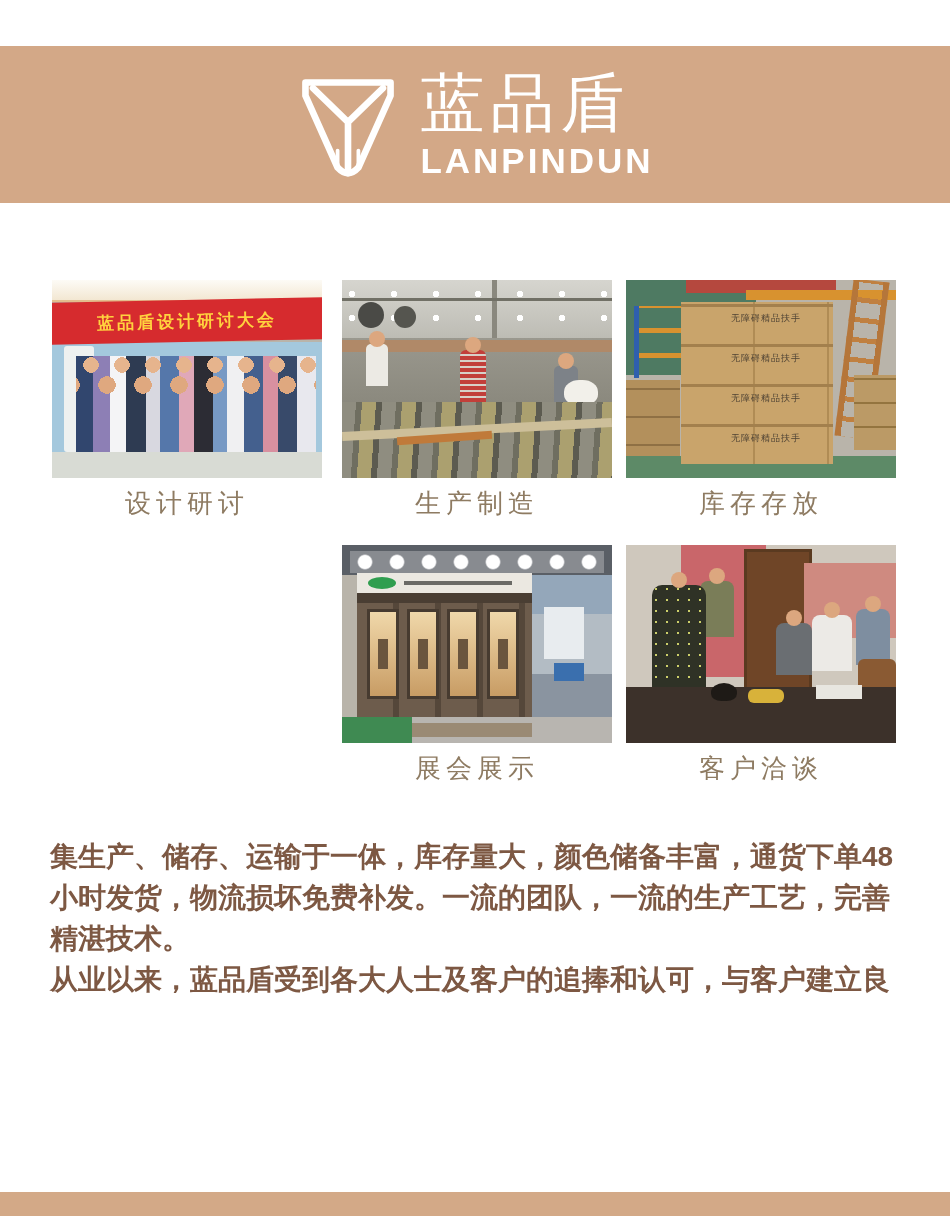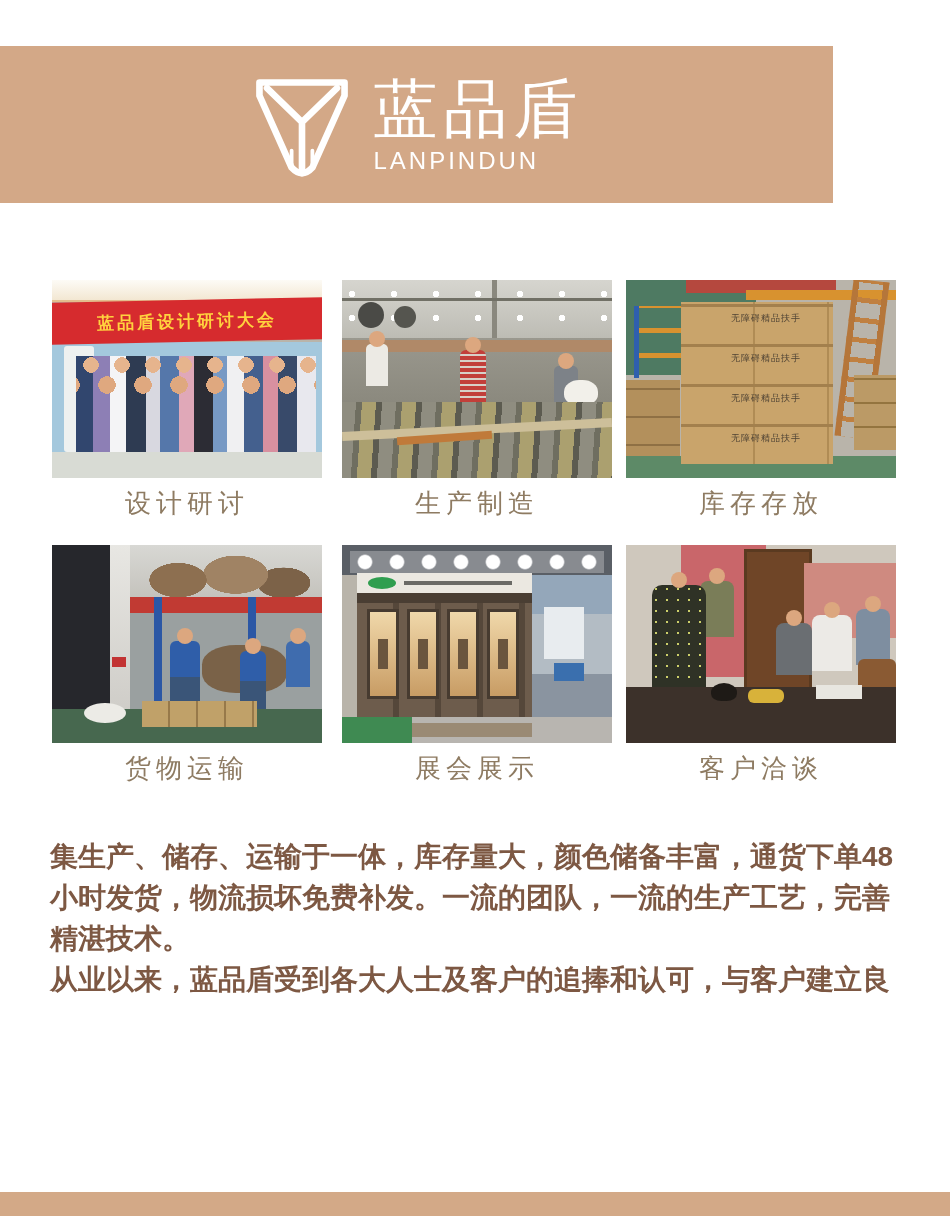--- a/index.html
+++ b/index.html
@@ -1,26 +1,26 @@
 <!DOCTYPE html>
 <html><head>
 <meta charset="utf-8">
 <style>
   html,body{margin:0;padding:0;background:#ffffff;}
   .page{position:relative;width:950px;height:1216px;margin:0 auto;background:#ffffff;overflow:hidden;
         font-family:"Liberation Sans","DejaVu Sans",sans-serif;}
 
   
-  .header-band{position:absolute;left:0;top:46px;width:833px;height:157px;background:#d3a887;}
+  .header-band{position:absolute;left:0;top:46px;width:950px;height:157px;background:#d3a887;}
   .logo{position:absolute;left:0;top:0;width:100%;height:100%;
         display:flex;align-items:center;justify-content:center;gap:20px;}
   .logo svg{display:block;}
   .logo-text{color:#ffffff;text-align:left;}
   .brand-cn{font-size:64px;letter-spacing:6px;line-height:1;font-weight:normal;}
-  .brand-en{font-size:24px;letter-spacing:3px;font-weight:normal;margin-top:8px;line-height:1;}
+  .brand-en{font-size:35px;letter-spacing:3px;font-weight:bold;margin-top:8px;line-height:1;}
 
   
   .p-card{position:absolute;width:270px;}
   .c1{left:52px;} .c2{left:342px;} .c3{left:626px;}
   .r1{top:280px;} .r2{top:545px;}
   .photo{position:relative;width:270px;height:198px;overflow:hidden;background:#b9b4aa;}
   .cap{margin-top:10px;text-align:center;font-size:26px;letter-spacing:5px;
        color:#8e7b62;line-height:30px;}
   .photo *{position:absolute;}
 
@@ -229,40 +229,20 @@
       <div class="p3-stack">
         <span class="p3-lbl1">无障碍精品扶手</span>
         <span class="p3-lbl2">无障碍精品扶手</span>
         <span class="p3-lbl3">无障碍精品扶手</span>
         <span class="p3-lbl4">无障碍精品扶手</span>
       </div>
     </div>
     <figcaption class="cap">库存存放</figcaption>
   </figure>
 
-  <figure class="p-card c1 r2" style="margin:0">
-    <div class="photo">
-      <div class="p4-wall"></div>
-      <div class="p4-sacks"></div>
-      <div class="p4-truck-interior"></div>
-      <div class="p4-truck-frame"></div>
-      <div class="p4-taillight"></div>
-      <div class="p4-beam-red"></div>
-      <div class="p4-post1"></div>
-      <div class="p4-post2"></div>
-      <div class="p4-pile"></div>
-      <div class="p4-worker1 person"></div>
-      <div class="p4-worker2 person"></div>
-      <div class="p4-worker3 person"></div>
-      <div class="p4-floor"></div>
-      <div class="p4-box-row"></div>
-      <div class="p4-white-sack"></div>
-    </div>
-    <figcaption class="cap">货物运输</figcaption>
-  </figure>
 
   <figure class="p-card c2 r2" style="margin:0">
     <div class="photo">
       <div class="p5-backdrop"></div>
       <div class="p5-ceiling"></div>
       <div class="p5-lights"></div>
       <div class="p5-booth"></div>
       <div class="p5-fascia"></div>
       <div class="p5-logo-green"></div>
       <div class="p5-fascia-line"></div>

